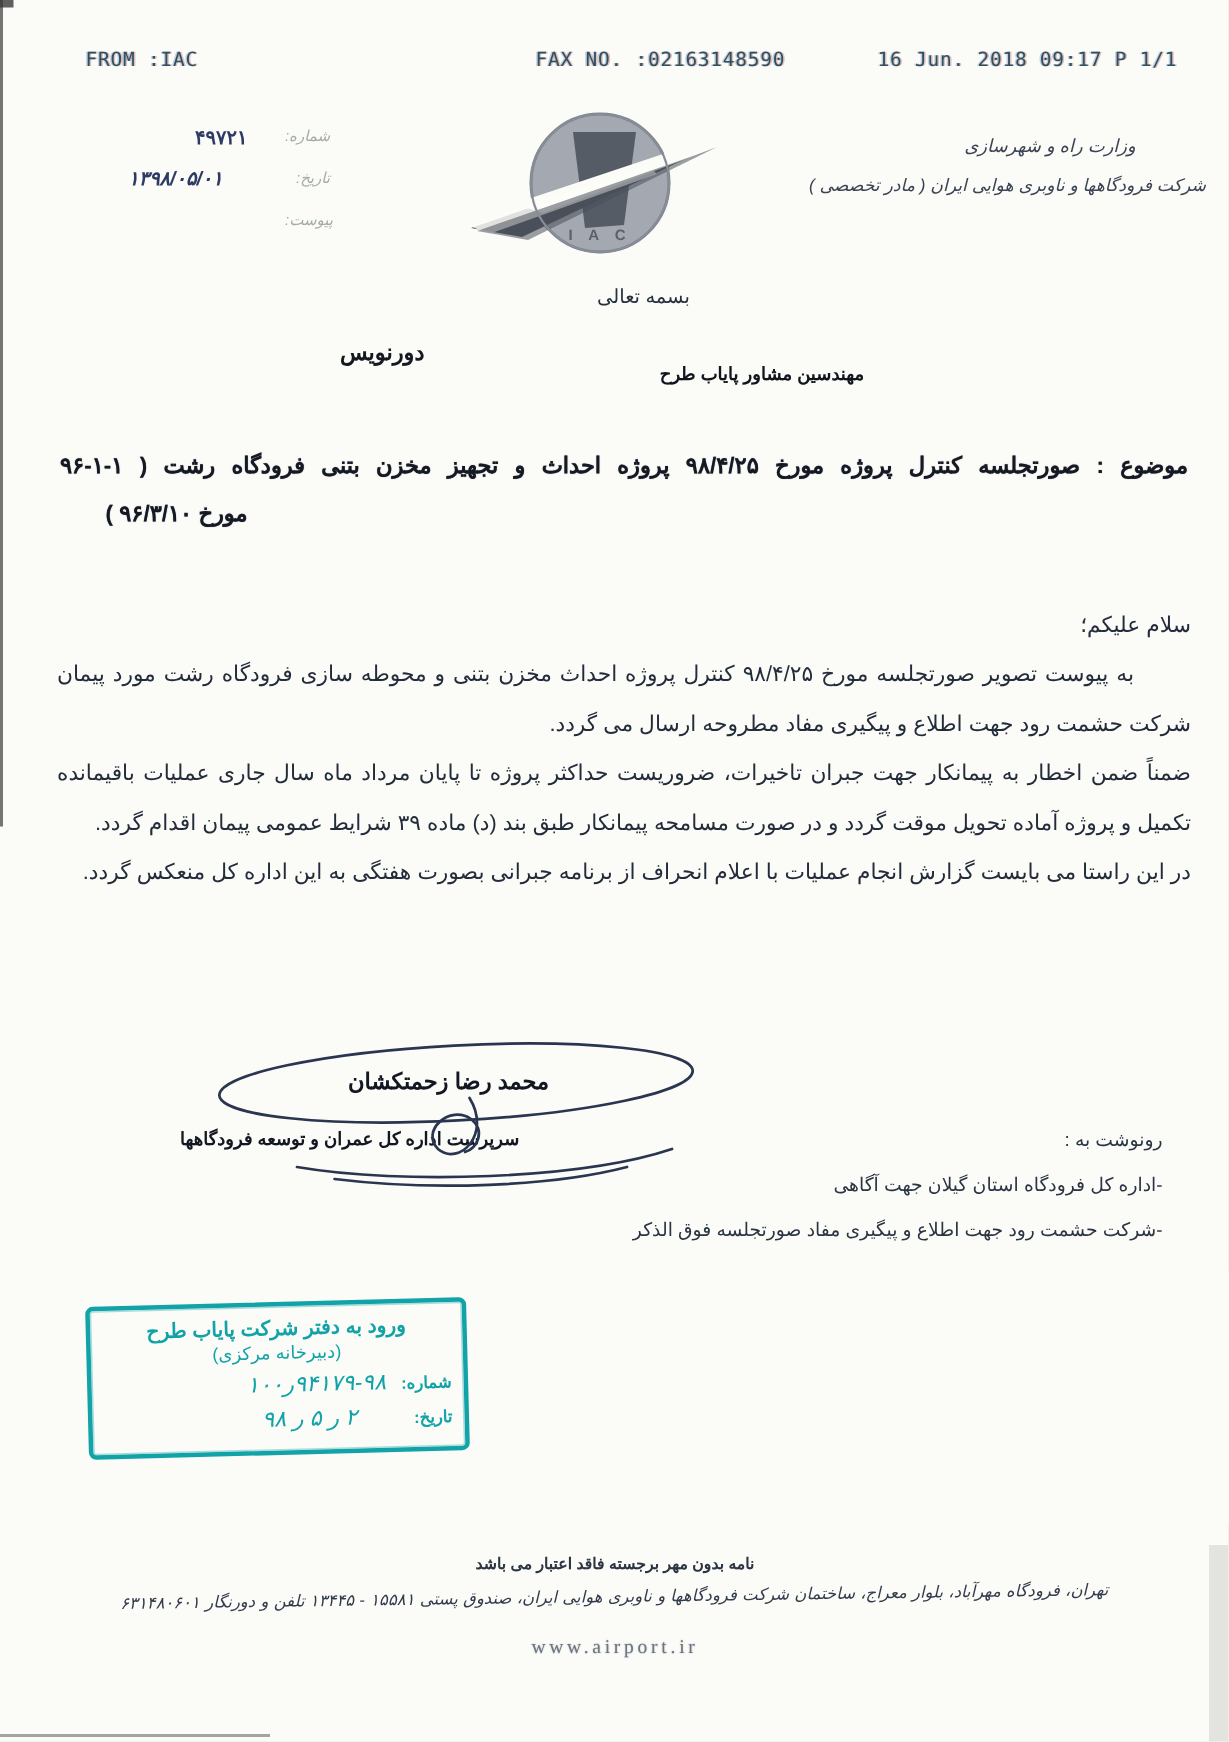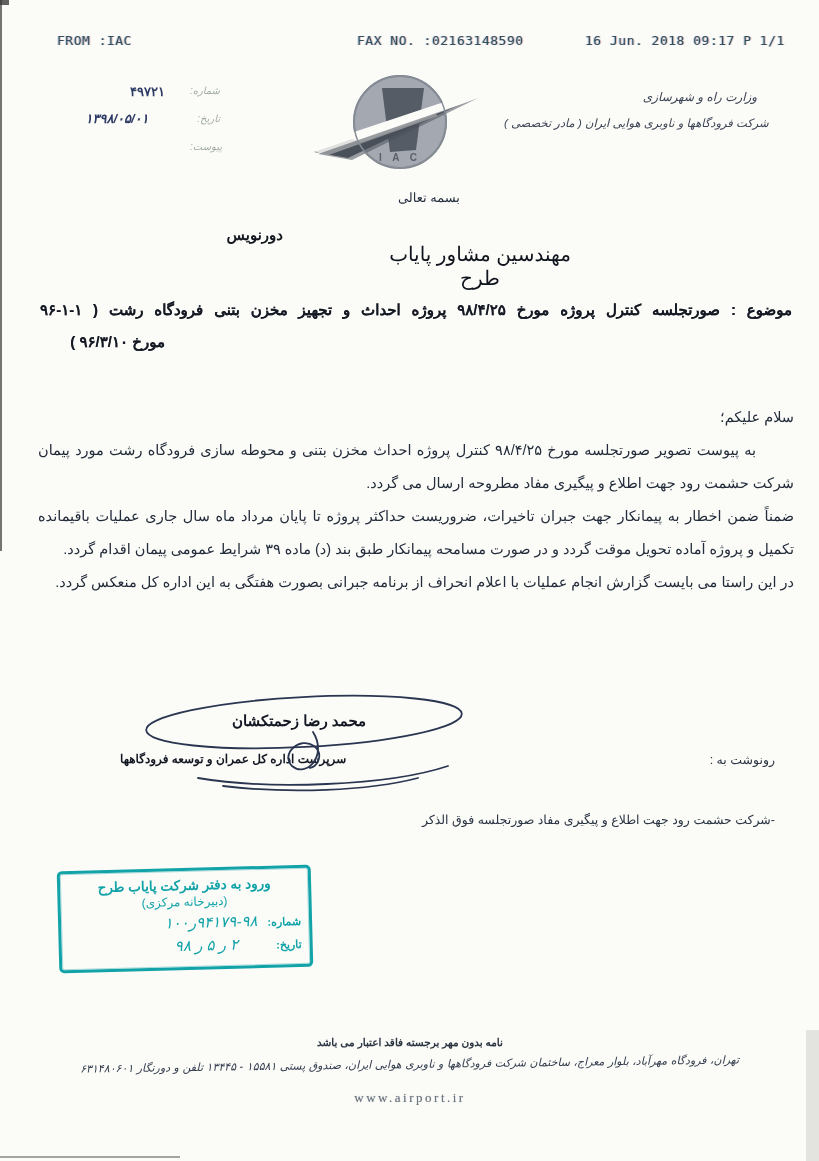--- a/index.html
+++ b/index.html
@@ -16,21 +16,21 @@
     letter-spacing:.5px;
     text-shadow:1px 0 0 rgba(170,60,60,.30),-1px 0 0 rgba(60,110,170,.30);
   }
   
   .ref-val{font-weight:bold;font-size:13px;color:#2d3a63;letter-spacing:2px;}
   .ref-lbl{font-size:10px;font-style:italic;color:#a3ada3;}
   
   .org{font-style:italic;color:#3c4454;}
   .besmeleh{font-size:13px;color:#26303f;}
   .doctype{font-weight:bold;font-size:15px;color:#14181f;}
-  .recipient{font-weight:normal;font-size:20px;color:#10151d;}
+  .recipient{font-weight:bold;font-size:12px;color:#10151d;margin-left:28px;}
   .subject{
     font-weight:bold;font-size:15px;color:#141923;
     text-shadow:0 0 .6px rgba(20,25,35,.65);
     text-align:right;
   }
   .subject-l1{text-align:justify;text-align-last:justify;}
   .bodytext{font-size:14.5px;line-height:33px;color:#232c3a;margin-top:25px;}
   .body-par{margin:0;text-align:justify;}
   .indent{text-indent:38px;}
   .sig{font-weight:bold;color:#121722;}
@@ -84,21 +84,21 @@
       <polygon points="2,82 148,32 170,24 36,88" fill="#4a505a"></polygon>
       <polygon points="30,66 168,20 172,26 50,72" fill="#fbfbf8"></polygon>
       <polygon points="0,80 120,40 126,46 14,86" fill="#fbfbf8" opacity="0.85"></polygon>
       <polygon points="6,84 150,34 166,28 40,90" fill="#4a505a" opacity="0.55"></polygon>
       <circle cx="88" cy="52" r="46" fill="none" stroke="#878d96" stroke-width="1.5"></circle>
     </svg>
     <div class="abs" style="left:60px;top:82px;width:56px;text-align:center;font-size:10px;letter-spacing:4px;color:#5a616b;font-weight:bold;">I A C</div>
   </div>
 
   <div class="abs org rtl" style="left:600px;top:90px;width:200px;font-size:12px;text-align:center;">وزارت راه و شهرسازی</div>
-  <div class="abs org rtl" style="left:504px;top:116px;width:272px;font-size:11.5px;text-align:left;">شرکت فرودگاهها و ناوبری هوایی ایران ( مادر تخصصی )</div>
+  <div class="abs org rtl" style="left:532px;top:116px;width:272px;font-size:11.5px;text-align:right;">شرکت فرودگاهها و ناوبری هوایی ایران ( مادر تخصصی )</div>
 
   <div class="abs besmeleh rtl" style="left:398px;top:190px;width:124px;text-align:left;">بسمه تعالی</div>
 
   <div class="abs doctype rtl" style="left:193px;top:226px;width:90px;">دورنویس</div>
   <div class="abs recipient rtl" style="left:382px;top:242px;width:196px;text-align:center;">مهندسین مشاور پایاب طرح</div>
 
   <div class="abs subject subject-l1 rtl" style="left:40px;top:301px;width:752px;">موضوع : صورتجلسه کنترل پروژه مورخ ۹۸/۴/۲۵ پروژه احداث و تجهیز مخزن بتنی فرودگاه رشت ( ۱-۱-۹۶</div>
   <div class="abs subject rtl" style="left:45px;top:333px;width:120px;">مورخ ۹۶/۳/۱۰ )</div>
 
   <div class="abs bodytext rtl" style="left:38px;top:376px;width:756px;">
@@ -113,20 +113,21 @@
   <svg class="abs" style="left:128px;top:694px;" width="346" height="104" viewBox="0 0 346 104">
     <g fill="none" stroke="#2a3550" stroke-width="1.8" stroke-linecap="round">
       <ellipse cx="176" cy="28" rx="158" ry="25" transform="rotate(-3 176 28)"></ellipse>
       <path d="M185,38 C200,62 178,84 164,72 C152,60 172,42 186,52 C196,60 190,72 182,74"></path>
       <path d="M70,84 C140,96 260,92 320,72"></path>
       <path d="M95,92 C160,100 240,97 290,84"></path>
     </g>
   </svg>
 
   <div class="abs cc rtl" style="left:575px;top:752px;width:200px;">رونوشت به :</div>
+  <div class="abs cc rtl" style="left:425px;top:782px;width:350px;">-اداره کل فرودگاه استان گیلان جهت آگاهی</div>
   <div class="abs cc rtl" style="left:390px;top:812px;width:385px;">-شرکت حشمت رود جهت اطلاع و پیگیری مفاد صورتجلسه فوق الذکر</div>
 
   <div class="abs stamp" style="left:58px;top:868px;width:254px;height:102px;">
     <div class="l1 rtl">ورود به دفتر شرکت پایاب طرح</div>
     <div class="l2 rtl">(دبیرخانه مرکزی)</div>
     <div class="stamp-row">
       <span class="stamp-lbl">شماره:</span>
       <span class="stamp-val rtl">۹۴۱۷۹-۹۸ر۱۰۰</span>
     </div>
     <div class="stamp-row">

